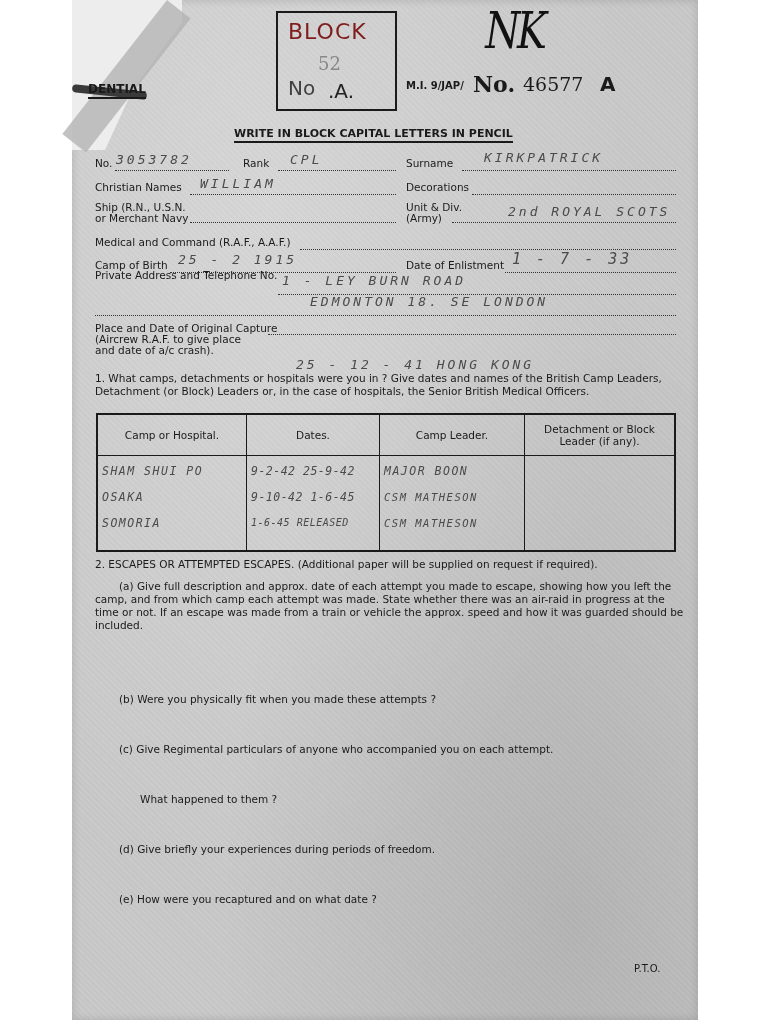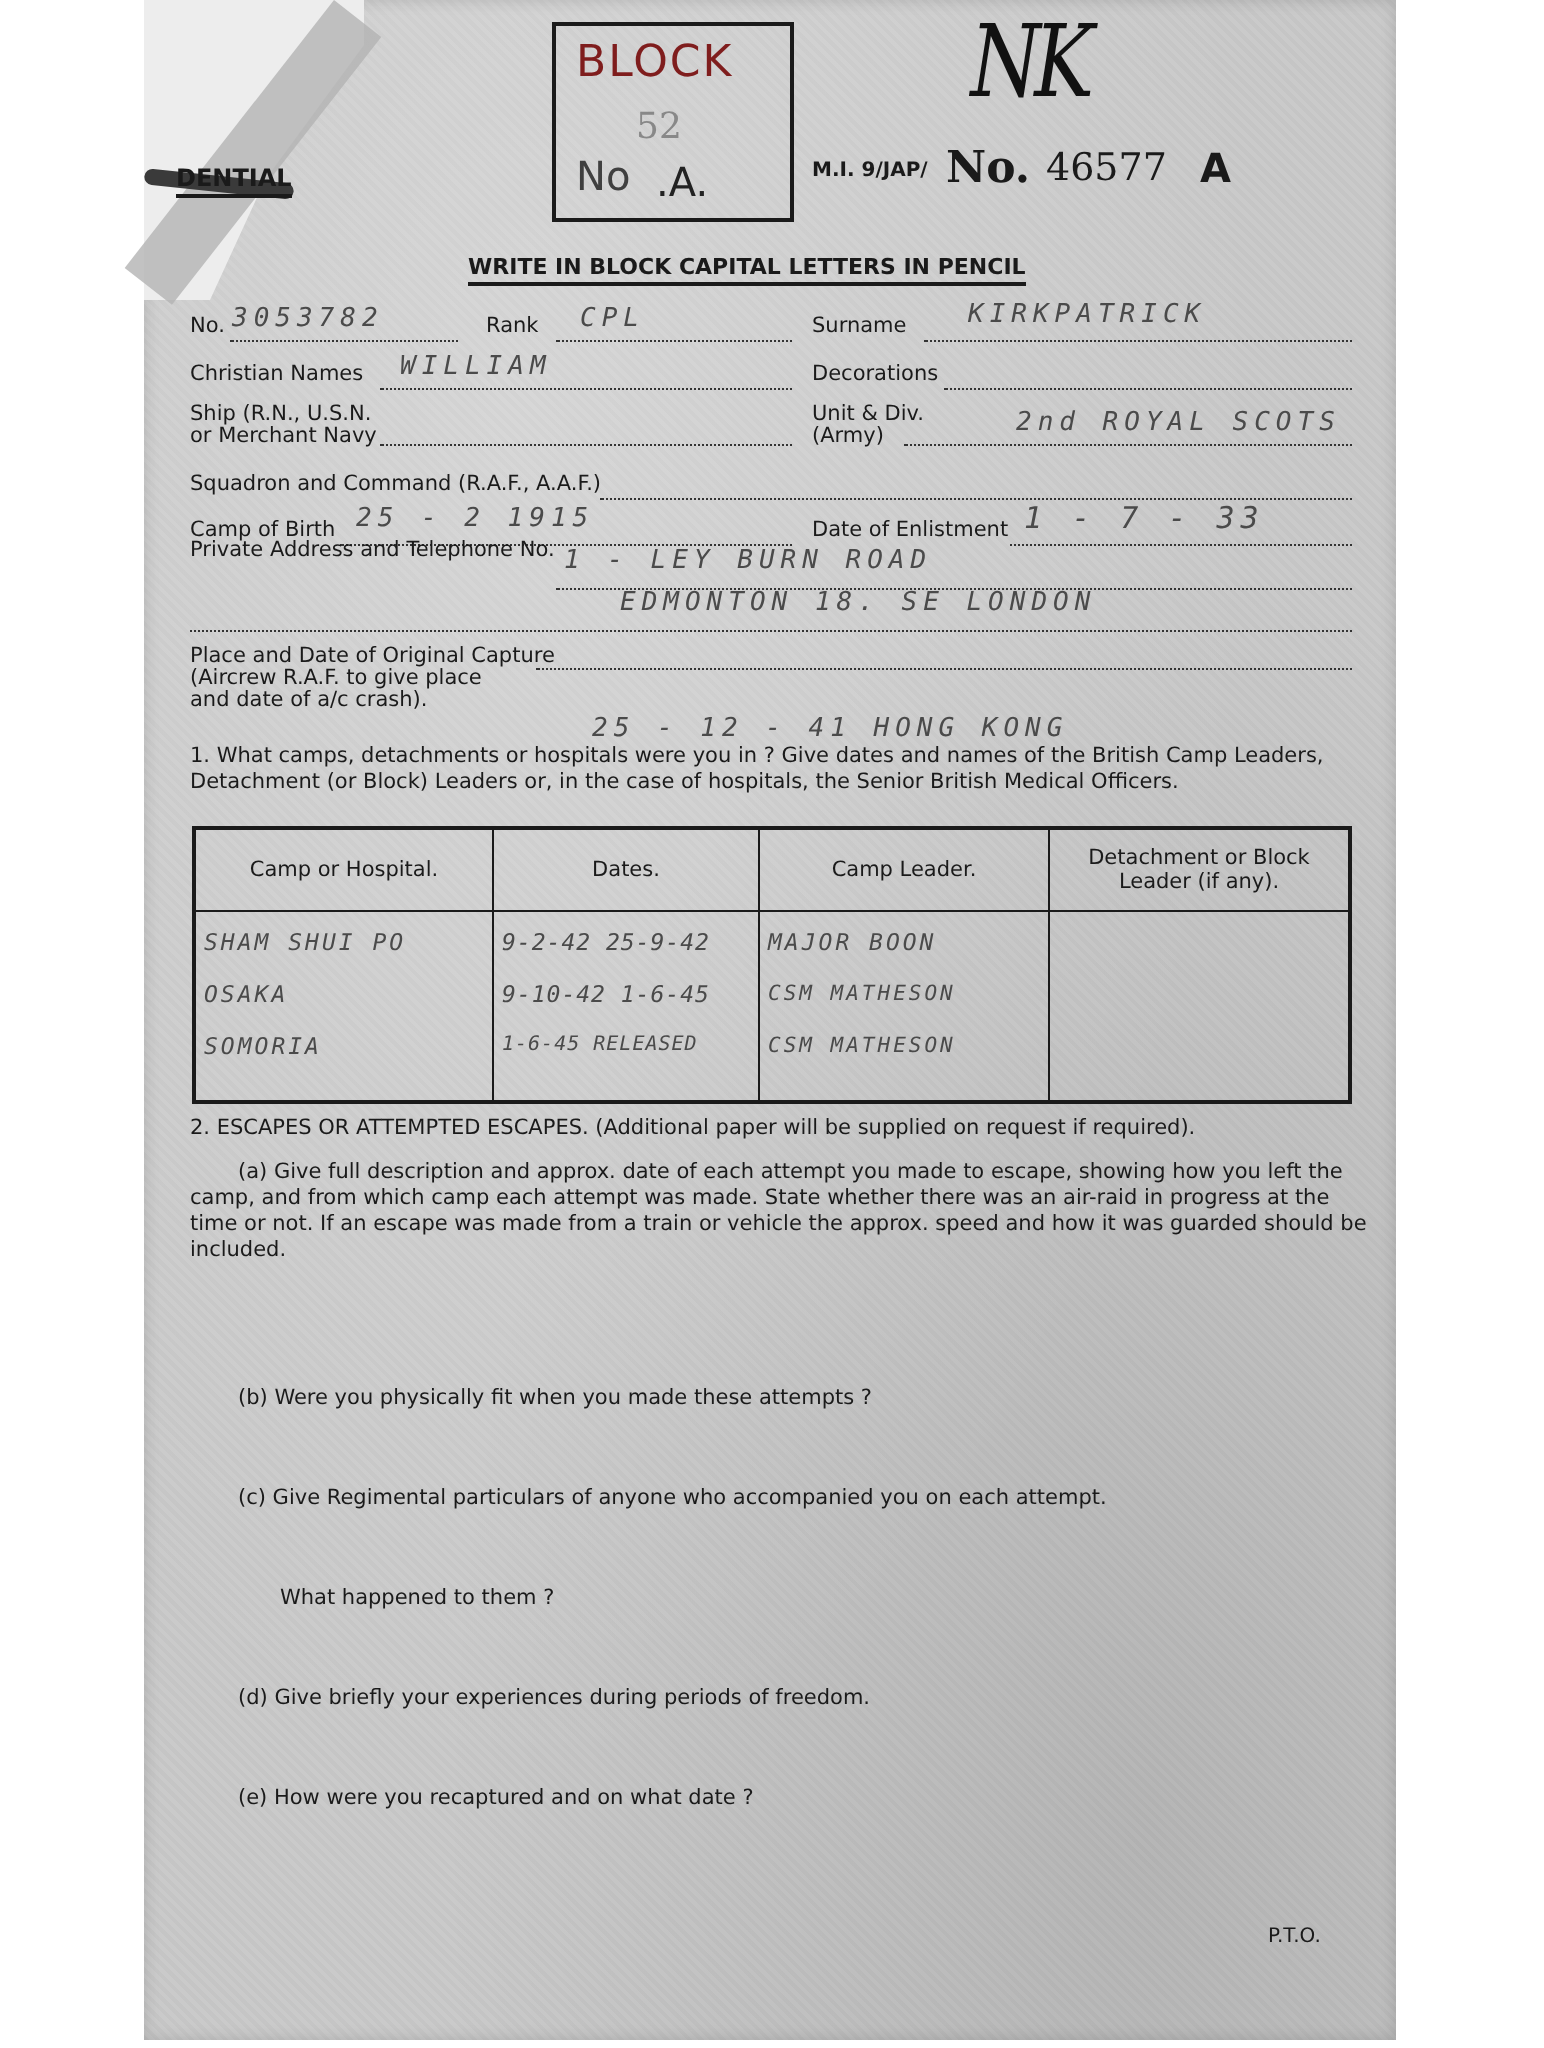--- a/index.html
+++ b/index.html
@@ -126,21 +126,21 @@
 </div>
 <div class="abs dots" style="left:190px;top:222px;width:206px;"></div>
 
 <div class="abs lbl small" style="left:406px;top:202px;">
   <div>Unit &amp; Div.</div>
   <div>(Army)</div>
 </div>
 <div class="abs dots" style="left:452px;top:222px;width:224px;"></div>
 <div class="abs hand" style="left:508px;top:204px;">2nd ROYAL SCOTS</div>
 
-<div class="abs lbl" style="left:95px;top:236px;">Squadron and Command (R.A.F., A.A.F.)</div>
+<div class="abs lbl" style="left:95px;top:236px;">Medical and Command (R.A.F., A.A.F.)</div>
 <div class="abs dots" style="left:300px;top:249px;width:376px;"></div>
 
 <div class="abs lbl" style="left:95px;top:259px;">Camp of Birth</div>
 <div class="abs dots" style="left:170px;top:272px;width:226px;"></div>
 <div class="abs hand" style="left:178px;top:252px;">25 - 2   1915</div>
 
 <div class="abs lbl" style="left:406px;top:259px;">Date of Enlistment</div>
 <div class="abs dots" style="left:505px;top:272px;width:171px;"></div>
 <div class="abs hand" style="left:512px;top:250px;font-size:15px;">1 - 7 - 33</div>
 

